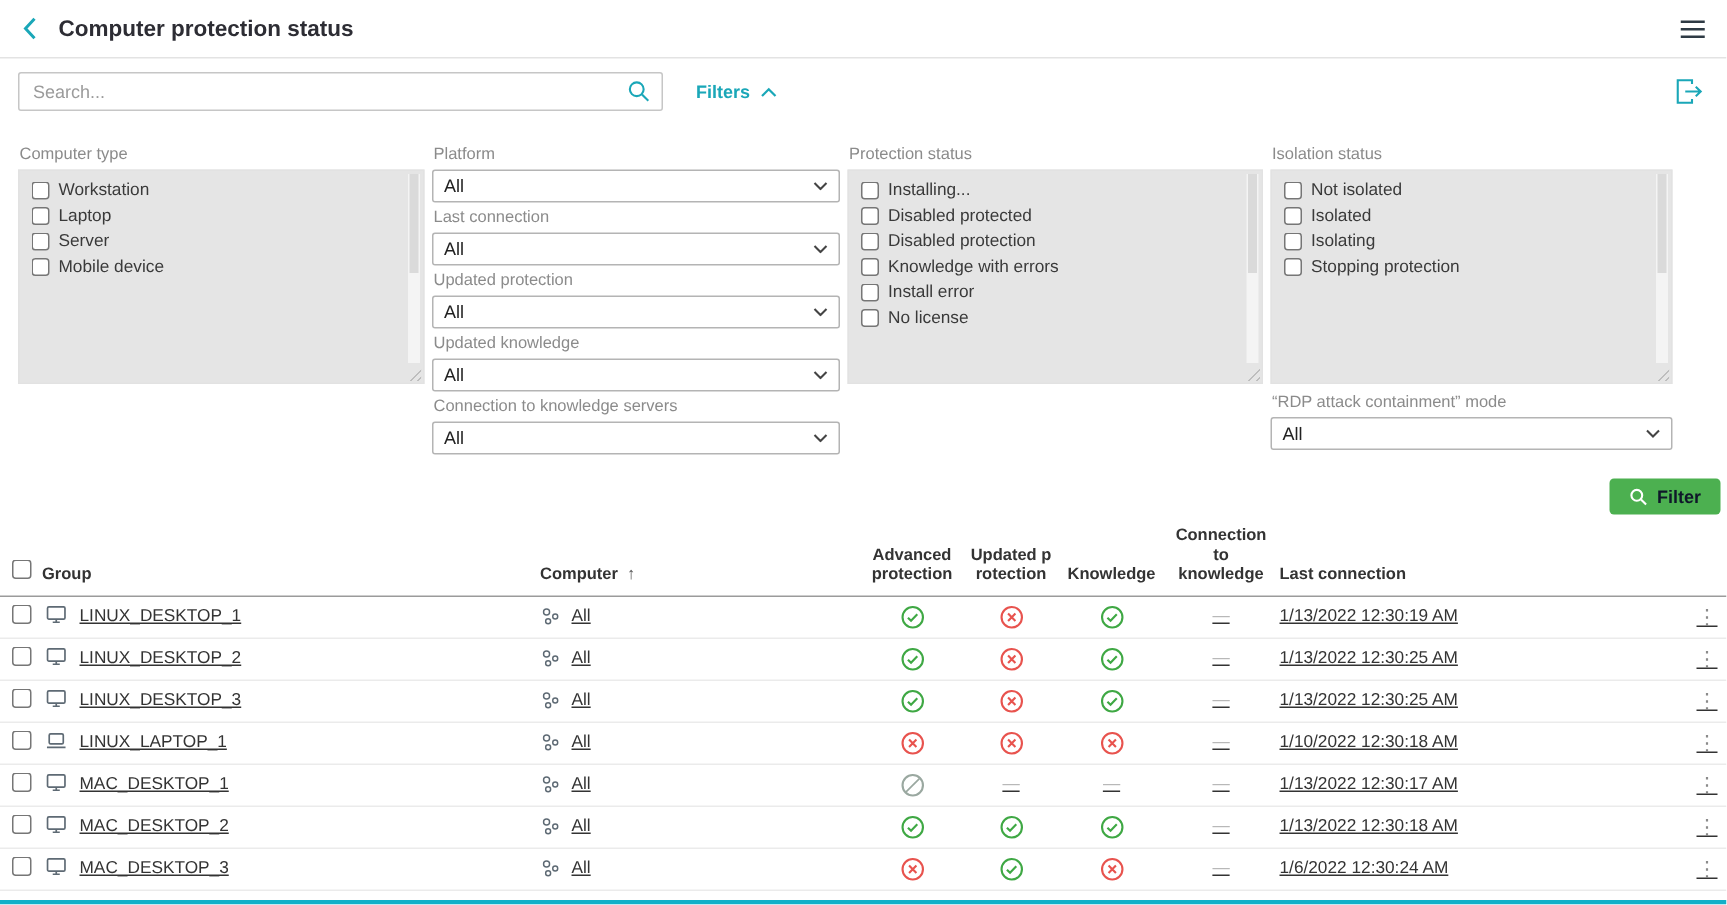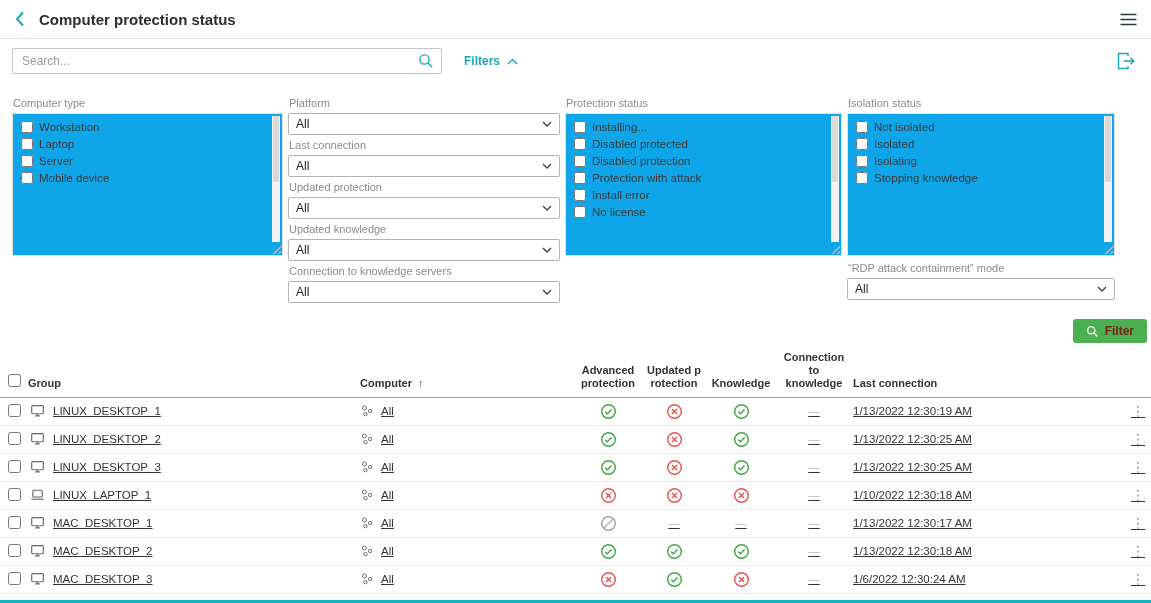--- a/index.html
+++ b/index.html
@@ -24,40 +24,40 @@
   }
   .search-wrap input::placeholder { color: #9b9b9b; }
   .search-icon { position: absolute; right: 8px; top: 5px; cursor: pointer; }
   .filters-toggle { display: flex; align-items: center; gap: 7px; color: #1aa7b8; font-weight: bold; font-size: 12px; cursor: pointer; }
   .export { margin-left: auto; margin-right: 3px; }
 
   
   .filters-panel { padding: 14px 12px 0 12px; }
   .fgrid { display: grid; grid-template-columns: 271px 272px 277px 268px; column-gap: 5px; align-items: start; }
   .flabel { font-size: 11px; line-height: 13px; color: #8b8b8b; margin: 0 0 3px 1px; }
-  .cb-box { position: relative; height: 143px; border: 1px solid #e2e2e2; background: #0ea5e9; padding: 5px 20px 5px 8px; overflow: hidden; }
+  .cb-box { position: relative; height: 143px; border: 1px solid #e2e2e2; background: #e5e5e5; padding: 5px 20px 5px 8px; overflow: hidden; }
   .cb-row { display: flex; align-items: center; gap: 6px; font-size: 11.5px; color: #3a3a3a; margin: 2px 0 5px; cursor: pointer; }
   .cb-row input { width: 12px; height: 12px; margin: 0; }
   .sb { position: absolute; top: 2px; right: 2px; bottom: 13px; width: 8px; background: #f4f4f4; cursor: pointer; }
   .sb .thumb { position: absolute; top: 0; left: 1px; width: 6px; height: 52%; background: #dadada; }
   .rz { position: absolute; right: 1px; bottom: 1px; width: 9px; height: 9px; cursor: nwse-resize;
         background: repeating-linear-gradient(135deg, #bdbdbd 0 1px, transparent 1px 3.5px);
         clip-path: polygon(100% 0, 100% 100%, 0 100%); }
   .field { margin-bottom: 4px; }
   .select {
     height: 22px; border: 1px solid #b4b4b4; border-radius: 2px; background: #fff;
     display: flex; align-items: center; justify-content: space-between;
     padding: 0 7px; font-size: 12px; color: #222; cursor: pointer;
   }
   .rdp-field { margin-top: 6px; }
 
   
   .filter-row { display: flex; justify-content: flex-end; padding: 12px 4px 8px 0; }
   .filter-btn {
-    display: flex; align-items: center; gap: 6px; background: #4cb050; color: #7f1d1d;
+    display: flex; align-items: center; gap: 6px; background: #4cb050; color: #0f172a;
     border: none; border-radius: 3px; height: 24px; padding: 0 13px;
     font-size: 12px; font-weight: bold; cursor: pointer; font-family: inherit;
   }
 
   
   .tgrid { display: grid; grid-template-columns: 28px 332px 215px 66px 66px 68px 78px 1fr 26px; align-items: center; }
   .thead { min-height: 46px; align-items: end; padding-bottom: 6px; border-bottom: 1px solid #9b9b9b; }
   .th { font-size: 11px; font-weight: bold; color: #333; line-height: 1.2; }
   .th-center { text-align: center; padding: 0 4px; }
   .th-break { word-break: break-all; }
@@ -208,21 +208,21 @@
           <label class="cb-row">
             <input type="checkbox" style="">
             <span>Disabled protected</span>
           </label>
           <label class="cb-row">
             <input type="checkbox" style="">
             <span>Disabled protection</span>
           </label>
           <label class="cb-row">
             <input type="checkbox" style="">
-            <span>Protection with attack</span>
+            <span>Knowledge with errors</span>
           </label>
           <label class="cb-row">
             <input type="checkbox" style="">
             <span>Install error</span>
           </label>
           <label class="cb-row">
             <input type="checkbox" style="">
             <span>No license</span>
           </label>
         </div>
@@ -242,21 +242,21 @@
           <label class="cb-row">
             <input type="checkbox" style="">
             <span>Isolated</span>
           </label>
           <label class="cb-row">
             <input type="checkbox" style="">
             <span>Isolating</span>
           </label>
           <label class="cb-row">
             <input type="checkbox" style="">
-            <span>Stopping knowledge</span>
+            <span>Stopping protection</span>
           </label>
         </div>
       <div class="field rdp-field">
         <div class="flabel">“RDP attack containment” mode</div>
         <div class="select">
           <span>All</span>
           <svg class="caret" width="10" height="6" viewBox="0 0 10 6">
               <polyline points="1,1 5,5 9,1" fill="none" stroke="#444" stroke-width="1.4"></polyline>
             </svg>
         </div>

